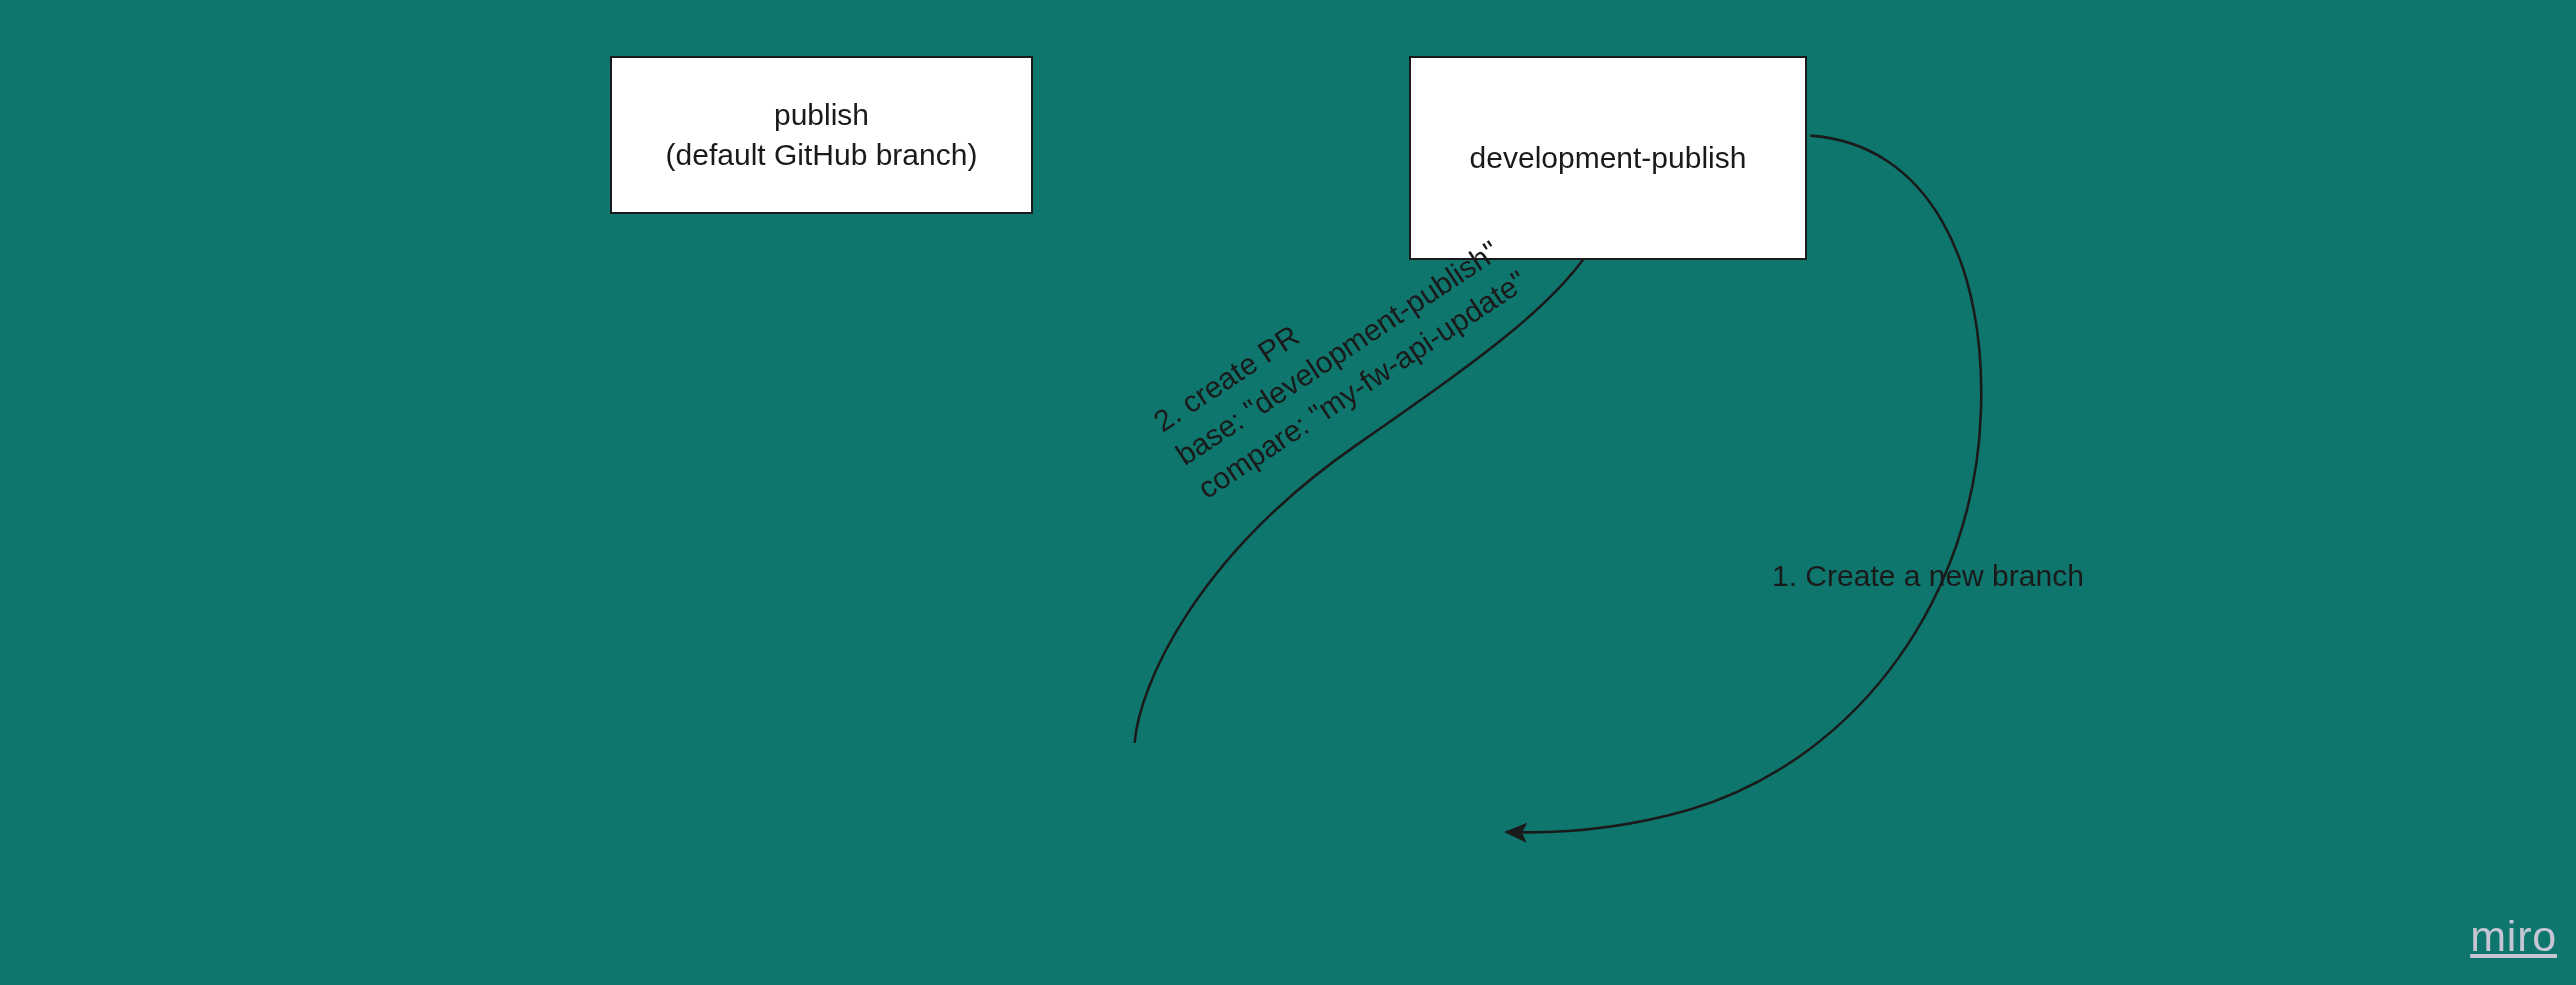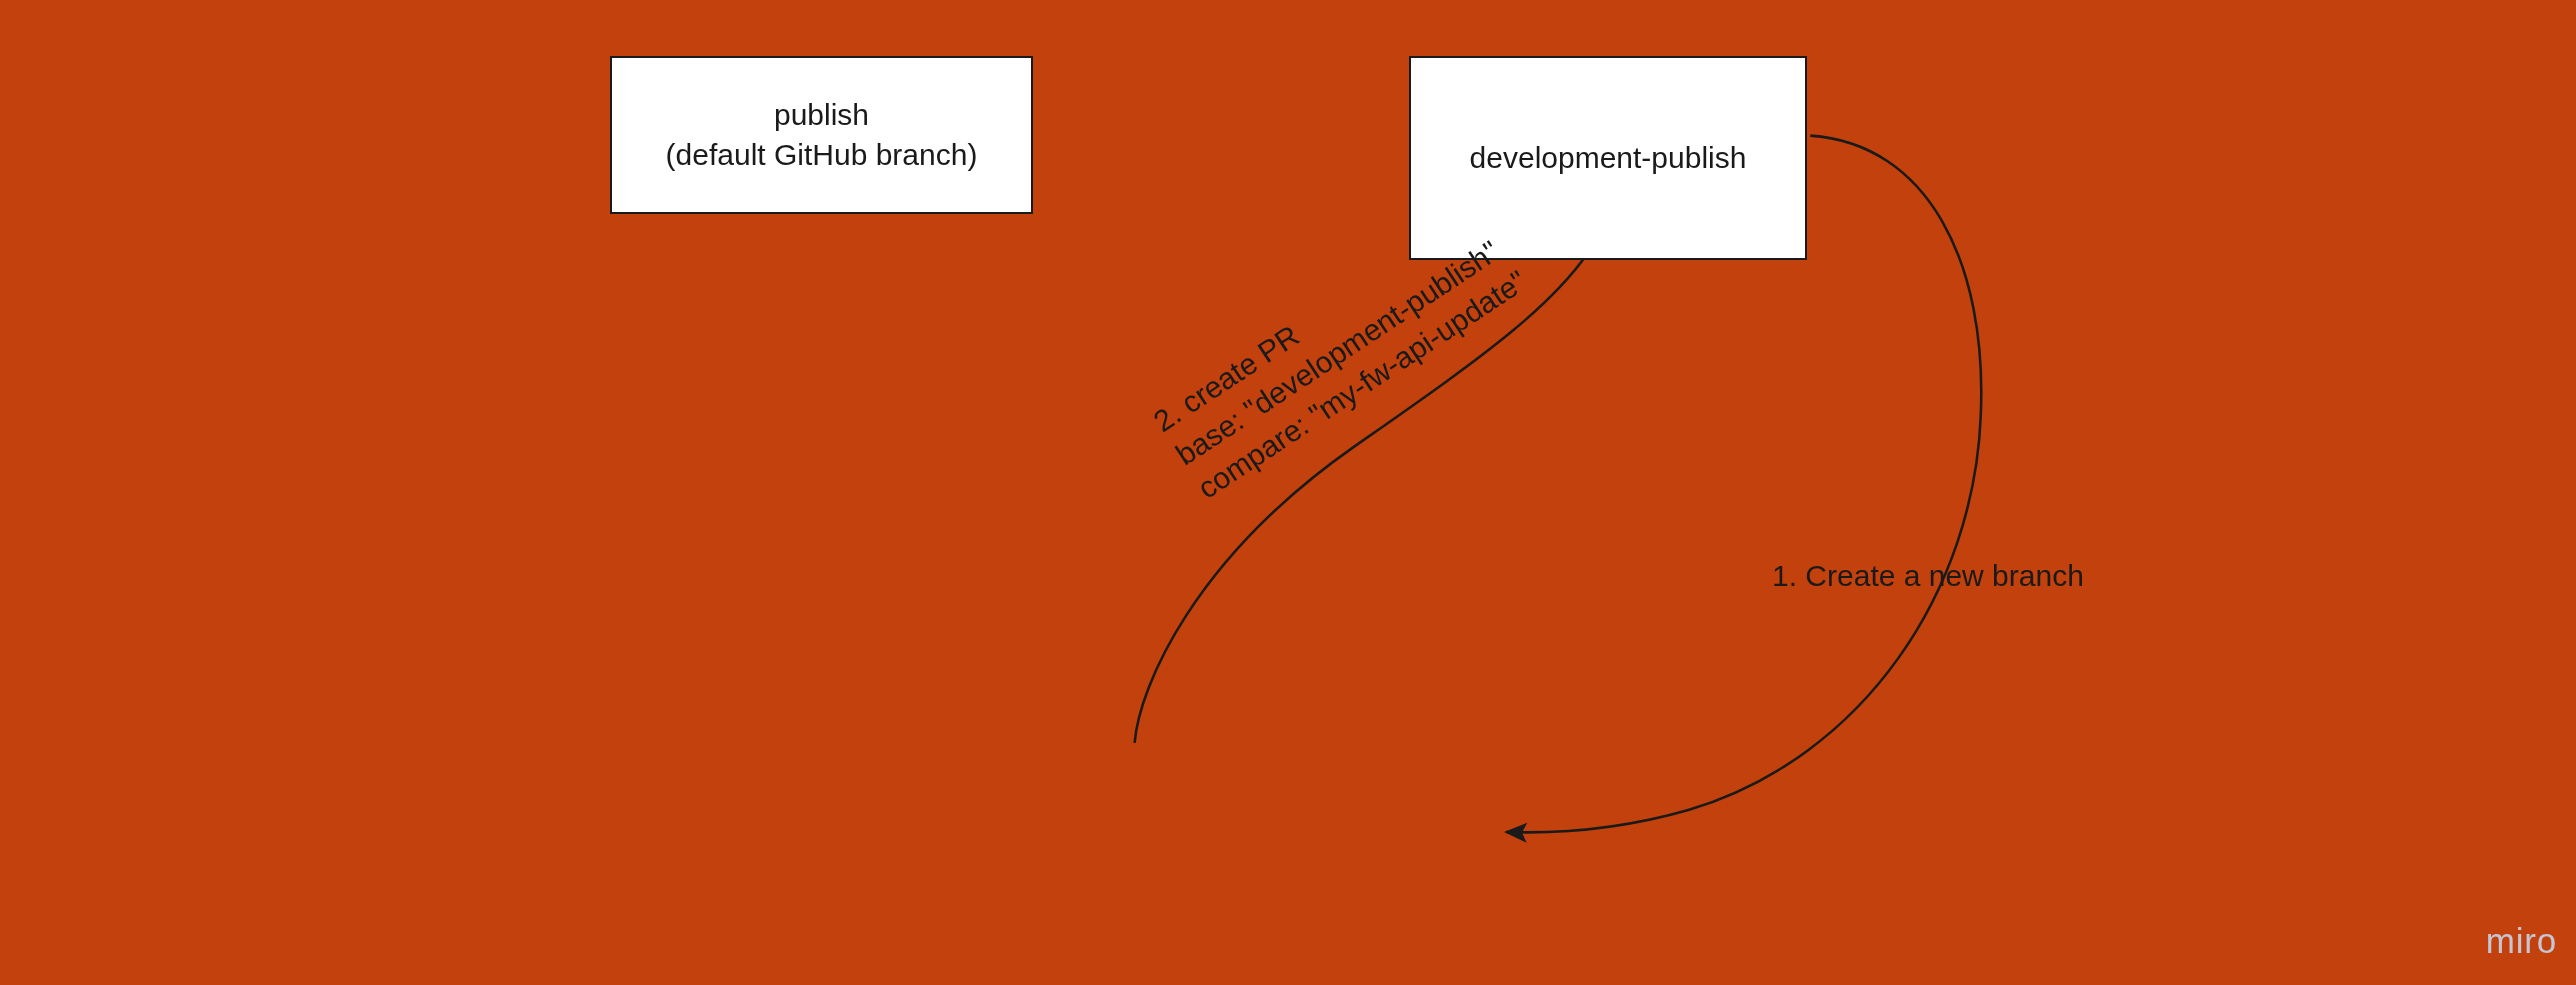--- a/index.html
+++ b/index.html
@@ -7,21 +7,21 @@
     padding: 0;
     background: #ffffff;
   }
   body {
     font-family: "Liberation Sans", sans-serif;
   }
   #canvas {
     position: relative;
     width: 2576px;
     height: 986px;
-    background: #c2410c;
+    background: #0f766e;
     overflow: hidden;
   }
   .node {
     position: absolute;
     box-sizing: border-box;
     border: 2.4px solid #1a1a1a;
     background: #ffffff;
     display: flex;
     align-items: center;
     justify-content: center;
@@ -76,23 +76,24 @@
     left: 1146px;
     top: 408px;
     transform: rotate(-33.5deg);
     transform-origin: 0 0;
   }
   #miro-watermark {
     position: absolute;
     right: 19px;
     bottom: 25.5px;
     color: #c5c5d3;
-    font-size: 35px;
+    font-size: 43px;
     letter-spacing: 0.8px;
     z-index: 3;
+    text-decoration: underline;
   }
 </style>
 </head>
 <body>
 
 <div id="canvas">
 
   <svg id="edges" viewBox="0 0 3233 1237" xmlns="http://www.w3.org/2000/svg">
     <defs>
       <marker id="arrow-head" viewBox="0 0 10 10" refX="9.2" refY="5" markerWidth="9" markerHeight="9" orient="auto-start-reverse" markerUnits="strokeWidth">

